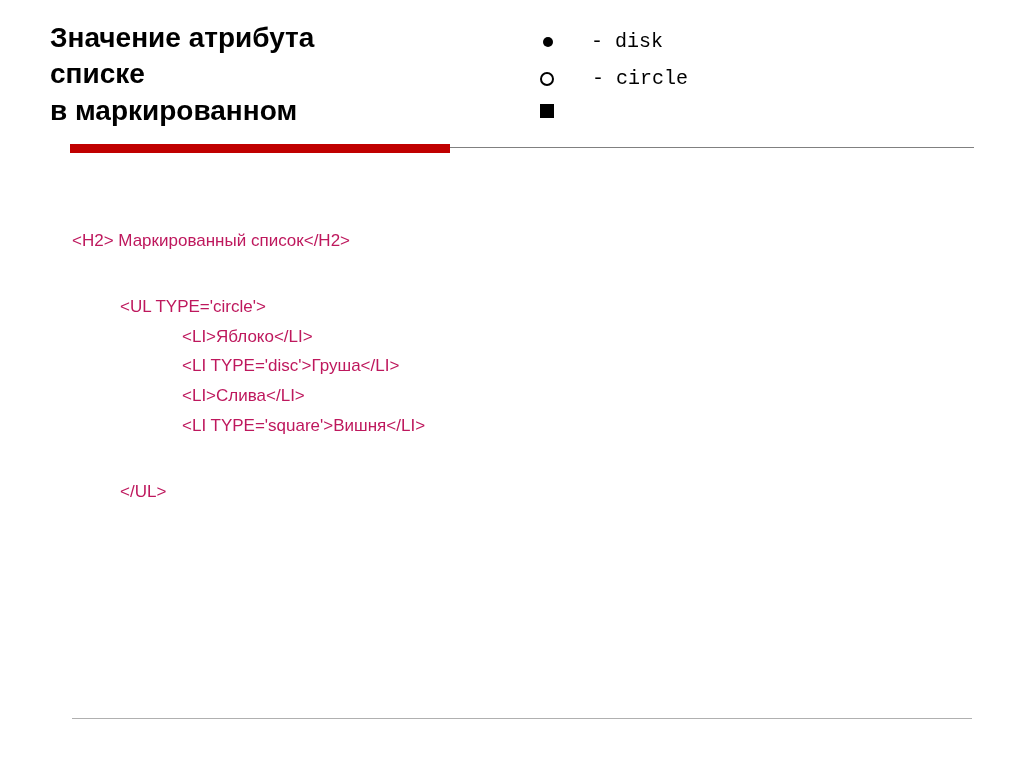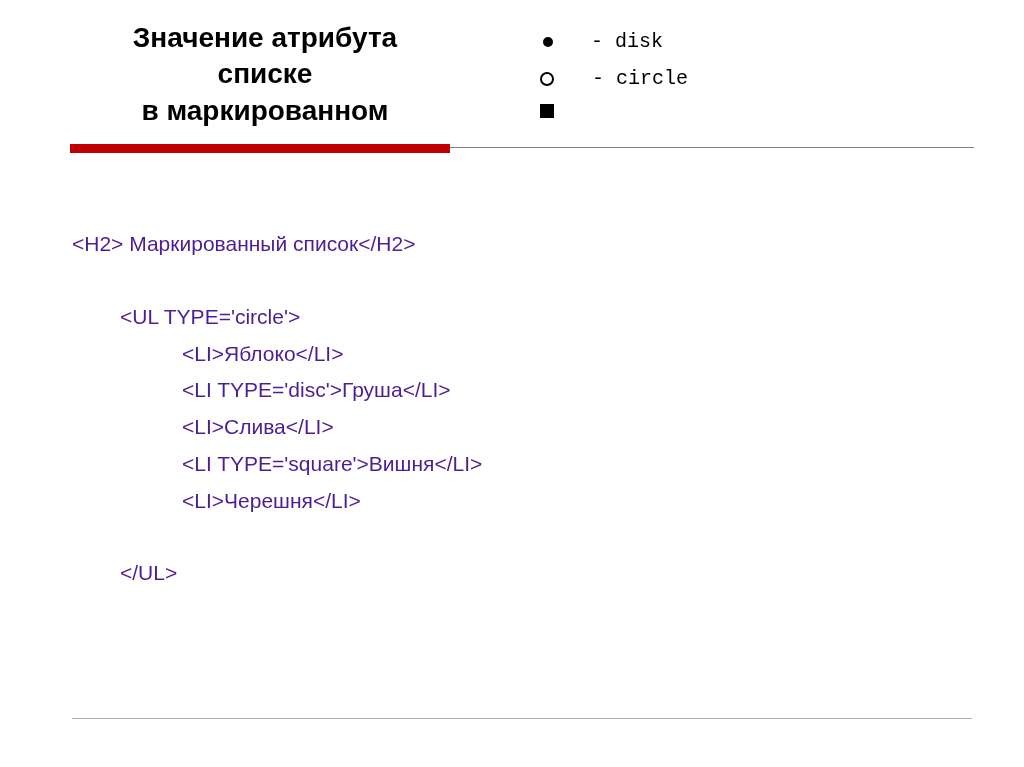--- a/index.html
+++ b/index.html
@@ -12,21 +12,20 @@
     color: #000000;
     position: relative;
   }
   .top-section {
     display: flex;
     flex-direction: row;
     padding: 20px 50px 0 50px;
   }
   .title-block {
     flex: 0 0 430px;
-    text-align: center;
     font-weight: bold;
     font-size: 28px;
     line-height: 1.3;
     color: #000000;
   }
   .legend-block {
     flex: 1;
     padding-left: 60px;
     padding-top: 10px;
     font-family: "Courier New", monospace;
@@ -79,23 +78,23 @@
     position: absolute;
     left: 70px;
     right: 50px;
     top: 3px;
     height: 1px;
     background: #808080;
   }
   .code-section {
     padding: 70px 0 0 72px;
     font-family: Verdana, Arial, sans-serif;
-    font-size: 21px;
+    font-size: 17px;
     line-height: 1.75;
-    color: #4c1d95;
+    color: #be185d;
   }
   .indent-0 { padding-left: 0; }
   .indent-1 { padding-left: 48px; margin-top: 36px; }
   .indent-2 { padding-left: 110px; }
   .bottom-line {
     position: absolute;
     left: 72px;
     right: 52px;
     bottom: 48px;
     height: 1px;
@@ -131,17 +130,16 @@
   <div class="red-bar"></div>
 </div>
 
 <div class="code-section">
   <div class="indent-0">&lt;H2&gt; Маркированный список&lt;/H2&gt;</div>
   <div class="indent-1">&lt;UL TYPE='circle'&gt;</div>
   <div class="indent-2">&lt;LI&gt;Яблоко&lt;/LI&gt;</div>
   <div class="indent-2">&lt;LI TYPE='disc'&gt;Груша&lt;/LI&gt;</div>
   <div class="indent-2">&lt;LI&gt;Слива&lt;/LI&gt;</div>
   <div class="indent-2">&lt;LI TYPE='square'&gt;Вишня&lt;/LI&gt;</div>
-  <div class="indent-2">&lt;LI&gt;Черешня&lt;/LI&gt;</div>
   <div class="indent-1">&lt;/UL&gt;</div>
 </div>
 
 <div class="bottom-line"></div>
 
 </body></html>

